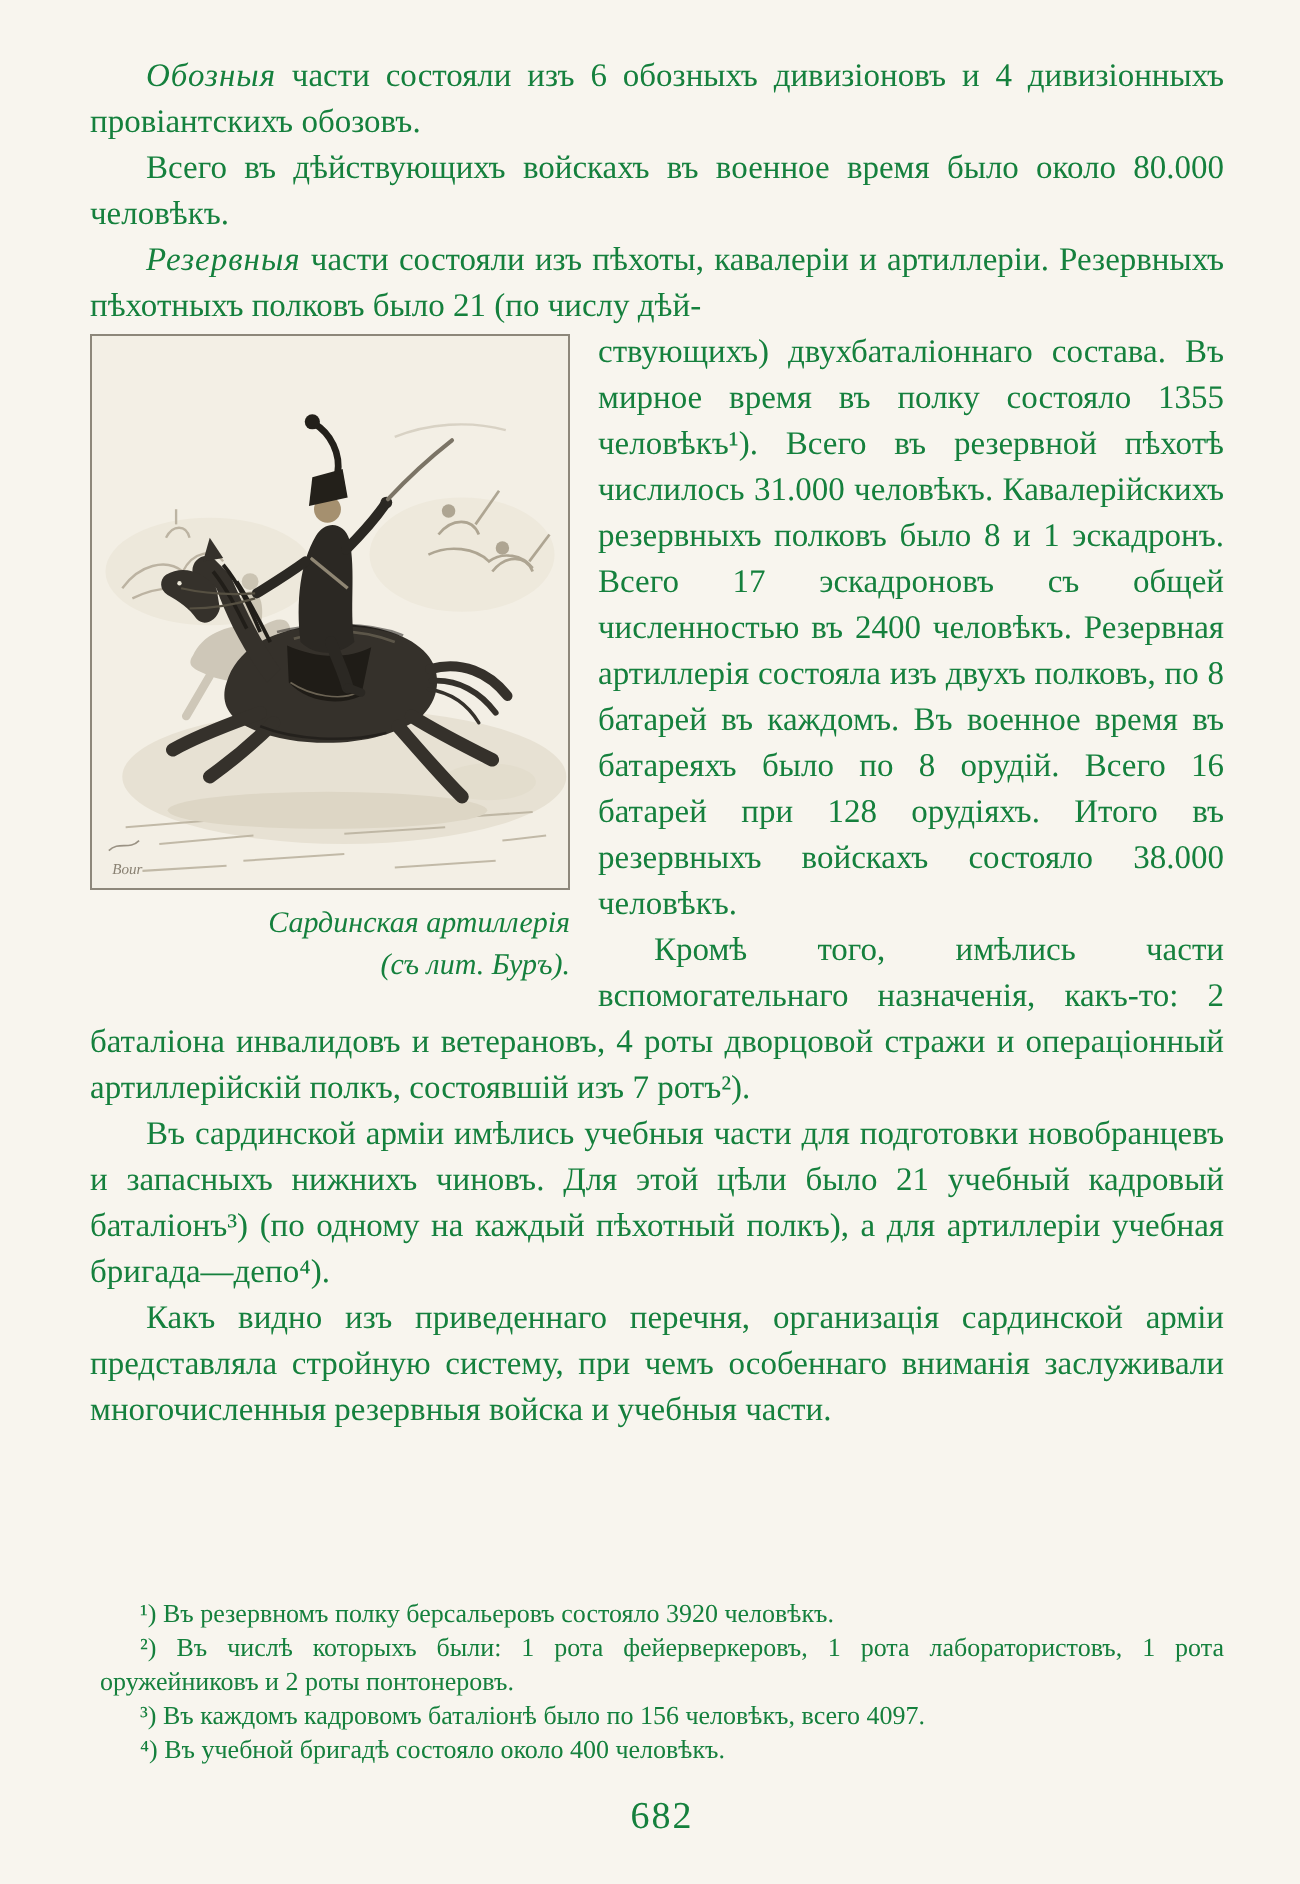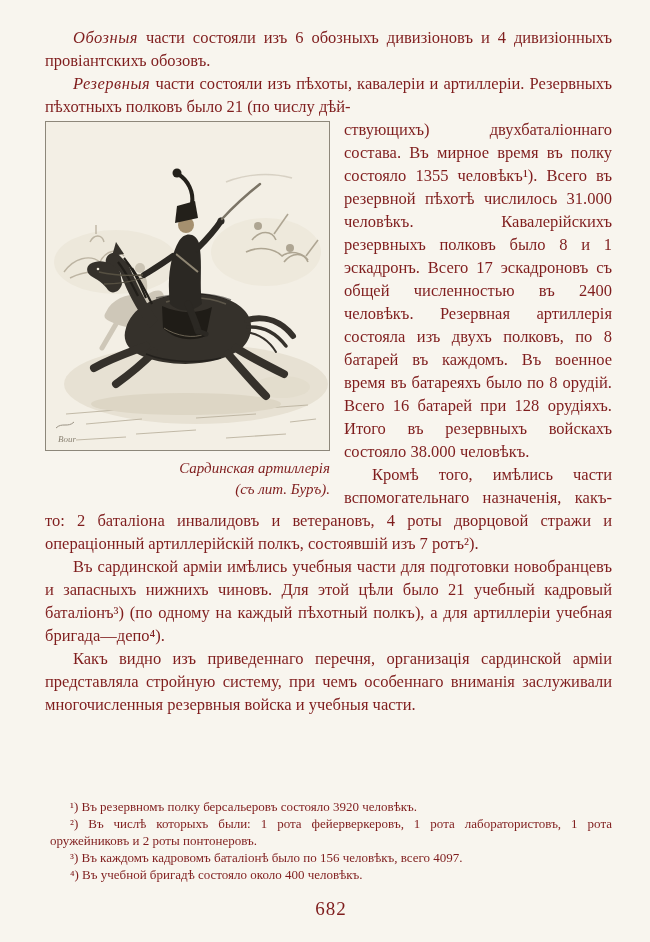--- a/index.html
+++ b/index.html
@@ -1,36 +1,36 @@
 <!DOCTYPE html>
 <html lang="ru"><head>
 <meta charset="utf-8">
 <style>
   html,body{margin:0;padding:0;background:#e9e6de;}
   .page{
     position:relative;
     width:650px;height:942px;
     background:#f8f5ee;
     font-family:"Liberation Serif","DejaVu Serif",serif;
-    color:#7f1d1d;
+    color:#15803d;
     overflow:hidden;
     box-sizing:border-box;
   }
   .text-area{position:absolute;left:45px;right:38px;top:26px;}
   .text-area p{
     margin:0;
     font-size:16.5px;
     line-height:23px;
     text-align:justify;
   }
   .indent{text-indent:28px;}
   .lead{font-style:italic;letter-spacing:.5px;}
   figure.illus{
     float:left;
-    width:285px;
+    width:240px;
     margin:3px 14px 6px 0;
     padding:0;
   }
   .img-frame{
     border:1px solid #8d877a;
     background:#f3efe5;
     line-height:0;
   }
   .img-frame svg{display:block;width:100%;height:auto;}
   figcaption{margin-top:8px;text-align:right;font-style:italic;line-height:1.25;}
@@ -53,20 +53,21 @@
   }
 </style>
 </head>
 <body>
 
 <div class="page">
   <div class="text-area">
 
     <p class="indent"><span class="lead">Обозныя</span><span> части состояли изъ 6 обозныхъ дивизіоновъ и 4 дивизіонныхъ провіантскихъ обозовъ.</span></p>
 
+    <p class="indent">Всего въ дѣйствующихъ войскахъ въ военное время было около 80.000 человѣкъ.</p>
 
     <p class="indent"><span class="lead">Резервныя</span><span> части состояли изъ пѣхоты, кавалеріи и артиллеріи. Резервныхъ пѣхотныхъ полковъ было 21 (по числу дѣй-</span></p>
 
     <div class="wrap-zone">
 
       <figure class="illus">
         <div class="img-frame">
 
           <svg viewBox="0 0 283 328" xmlns="http://www.w3.org/2000/svg">
             <rect width="283" height="328" fill="#f3efe5"></rect>

